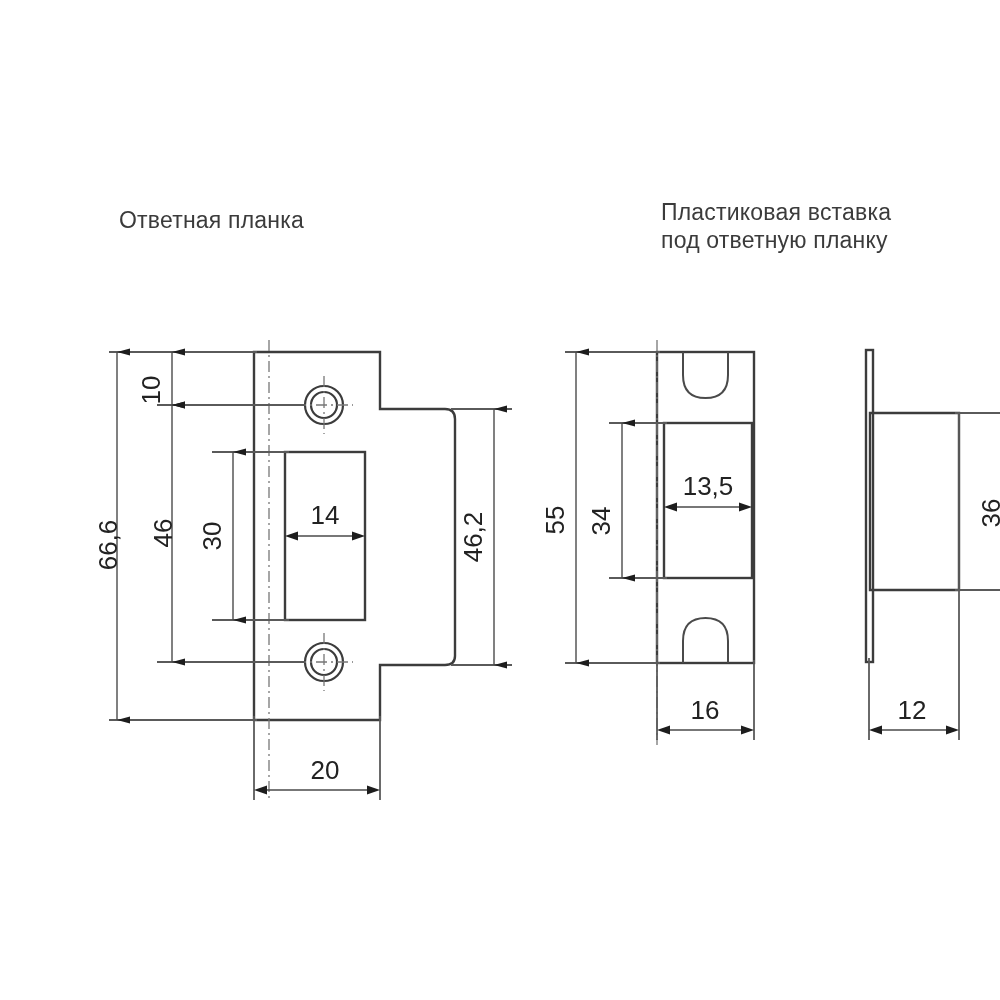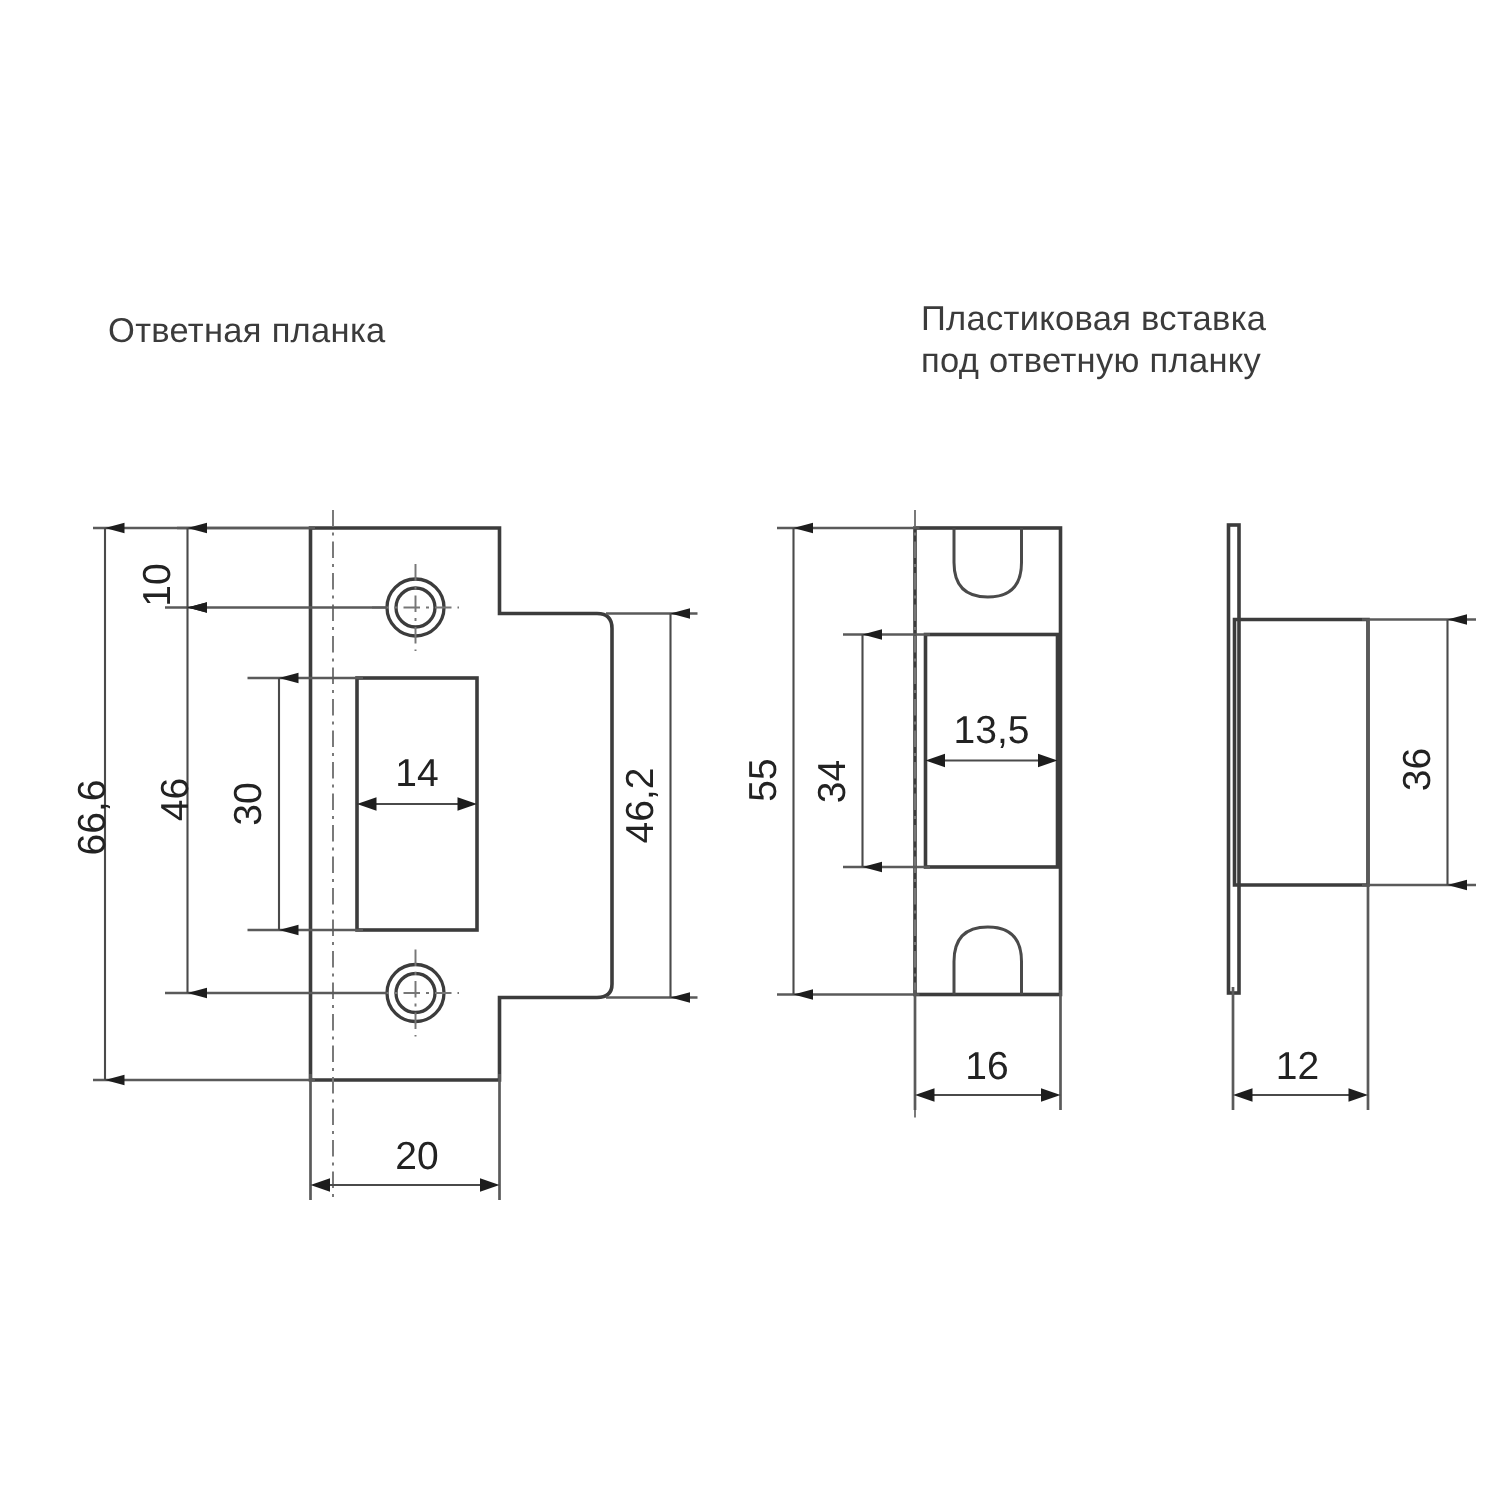--- a/index.html
+++ b/index.html
@@ -13,20 +13,21 @@
     font-family: "Liberation Sans", sans-serif;
     position: relative;
     overflow: hidden;
   }
   #drawing-root {
     position: absolute;
     left: 0;
     top: 0;
     width: 820px;
     height: 1000px;
+    padding-left: 47px;
   }
   svg.tech-drawing {
     display: block;
     width: 1000px;
     height: 1000px;
     background: #ffffff;
   }
   .title-text {
     font-family: "Liberation Sans", sans-serif;
     font-size: 23px;

